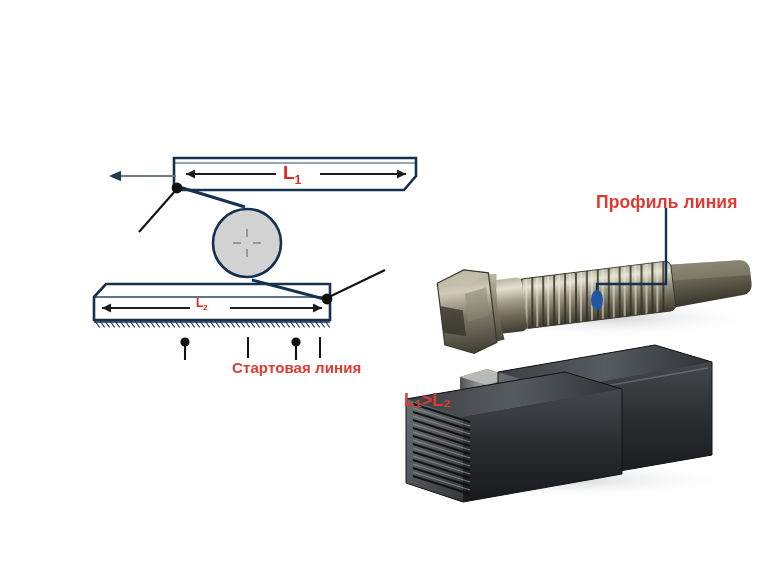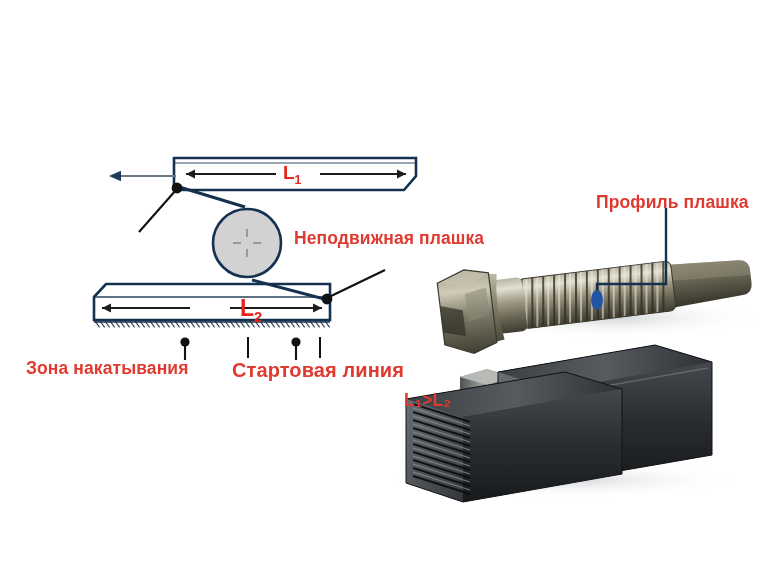--- a/index.html
+++ b/index.html
@@ -304,35 +304,33 @@
 
         <g stroke="#111111" stroke-width="2" fill="none">
           <path d="M248 337 L248 358"></path>
           <path d="M320 337 L320 358"></path>
         </g>
       </g>
     </g>
   </svg>
 
 
-  <div class="lbl" style="left:294px;top:230px;font-size:17.5px;">Неподвижная плашка</div>
-
-  <div class="lbl" style="left:26px;top:360px;font-size:17.5px;">Зона накатывания</div>
-
-  <div class="lbl" style="left:232px;top:360px;font-size:20px;">Стартовая линия</div>
+
+
+  <div class="lbl" style="left:232px;top:360px;font-size:15px;">Стартовая линия</div>
 
   <div class="lbl" style="left:404px;top:360px;font-size:17.5px;margin-top:32px;">
     <span>L₁&gt;L₂</span>
   </div>
 
-  <div class="lbl" style="left:596px;top:194px;font-size:17.5px;">Профиль плашка</div>
+  <div class="lbl" style="left:596px;top:194px;font-size:17.5px;">Профиль линия</div>
 
   <div class="lbl" style="left:408px;top:370px;font-size:17.5px;opacity:0;">L₁&gt;L₂</div>
 
   <div class="dim" style="left:283px;top:163px;font-size:19px;">
     <span>L</span><sub>1</sub>
   </div>
 
-  <div class="dim" style="left:196px;top:297px;font-size:23px;margin-left:44px;">
+  <div class="dim" style="left:196px;top:297px;font-size:12px;">
     <span>L</span><sub>2</sub>
   </div>
 
 </div>
 
 </body></html>

